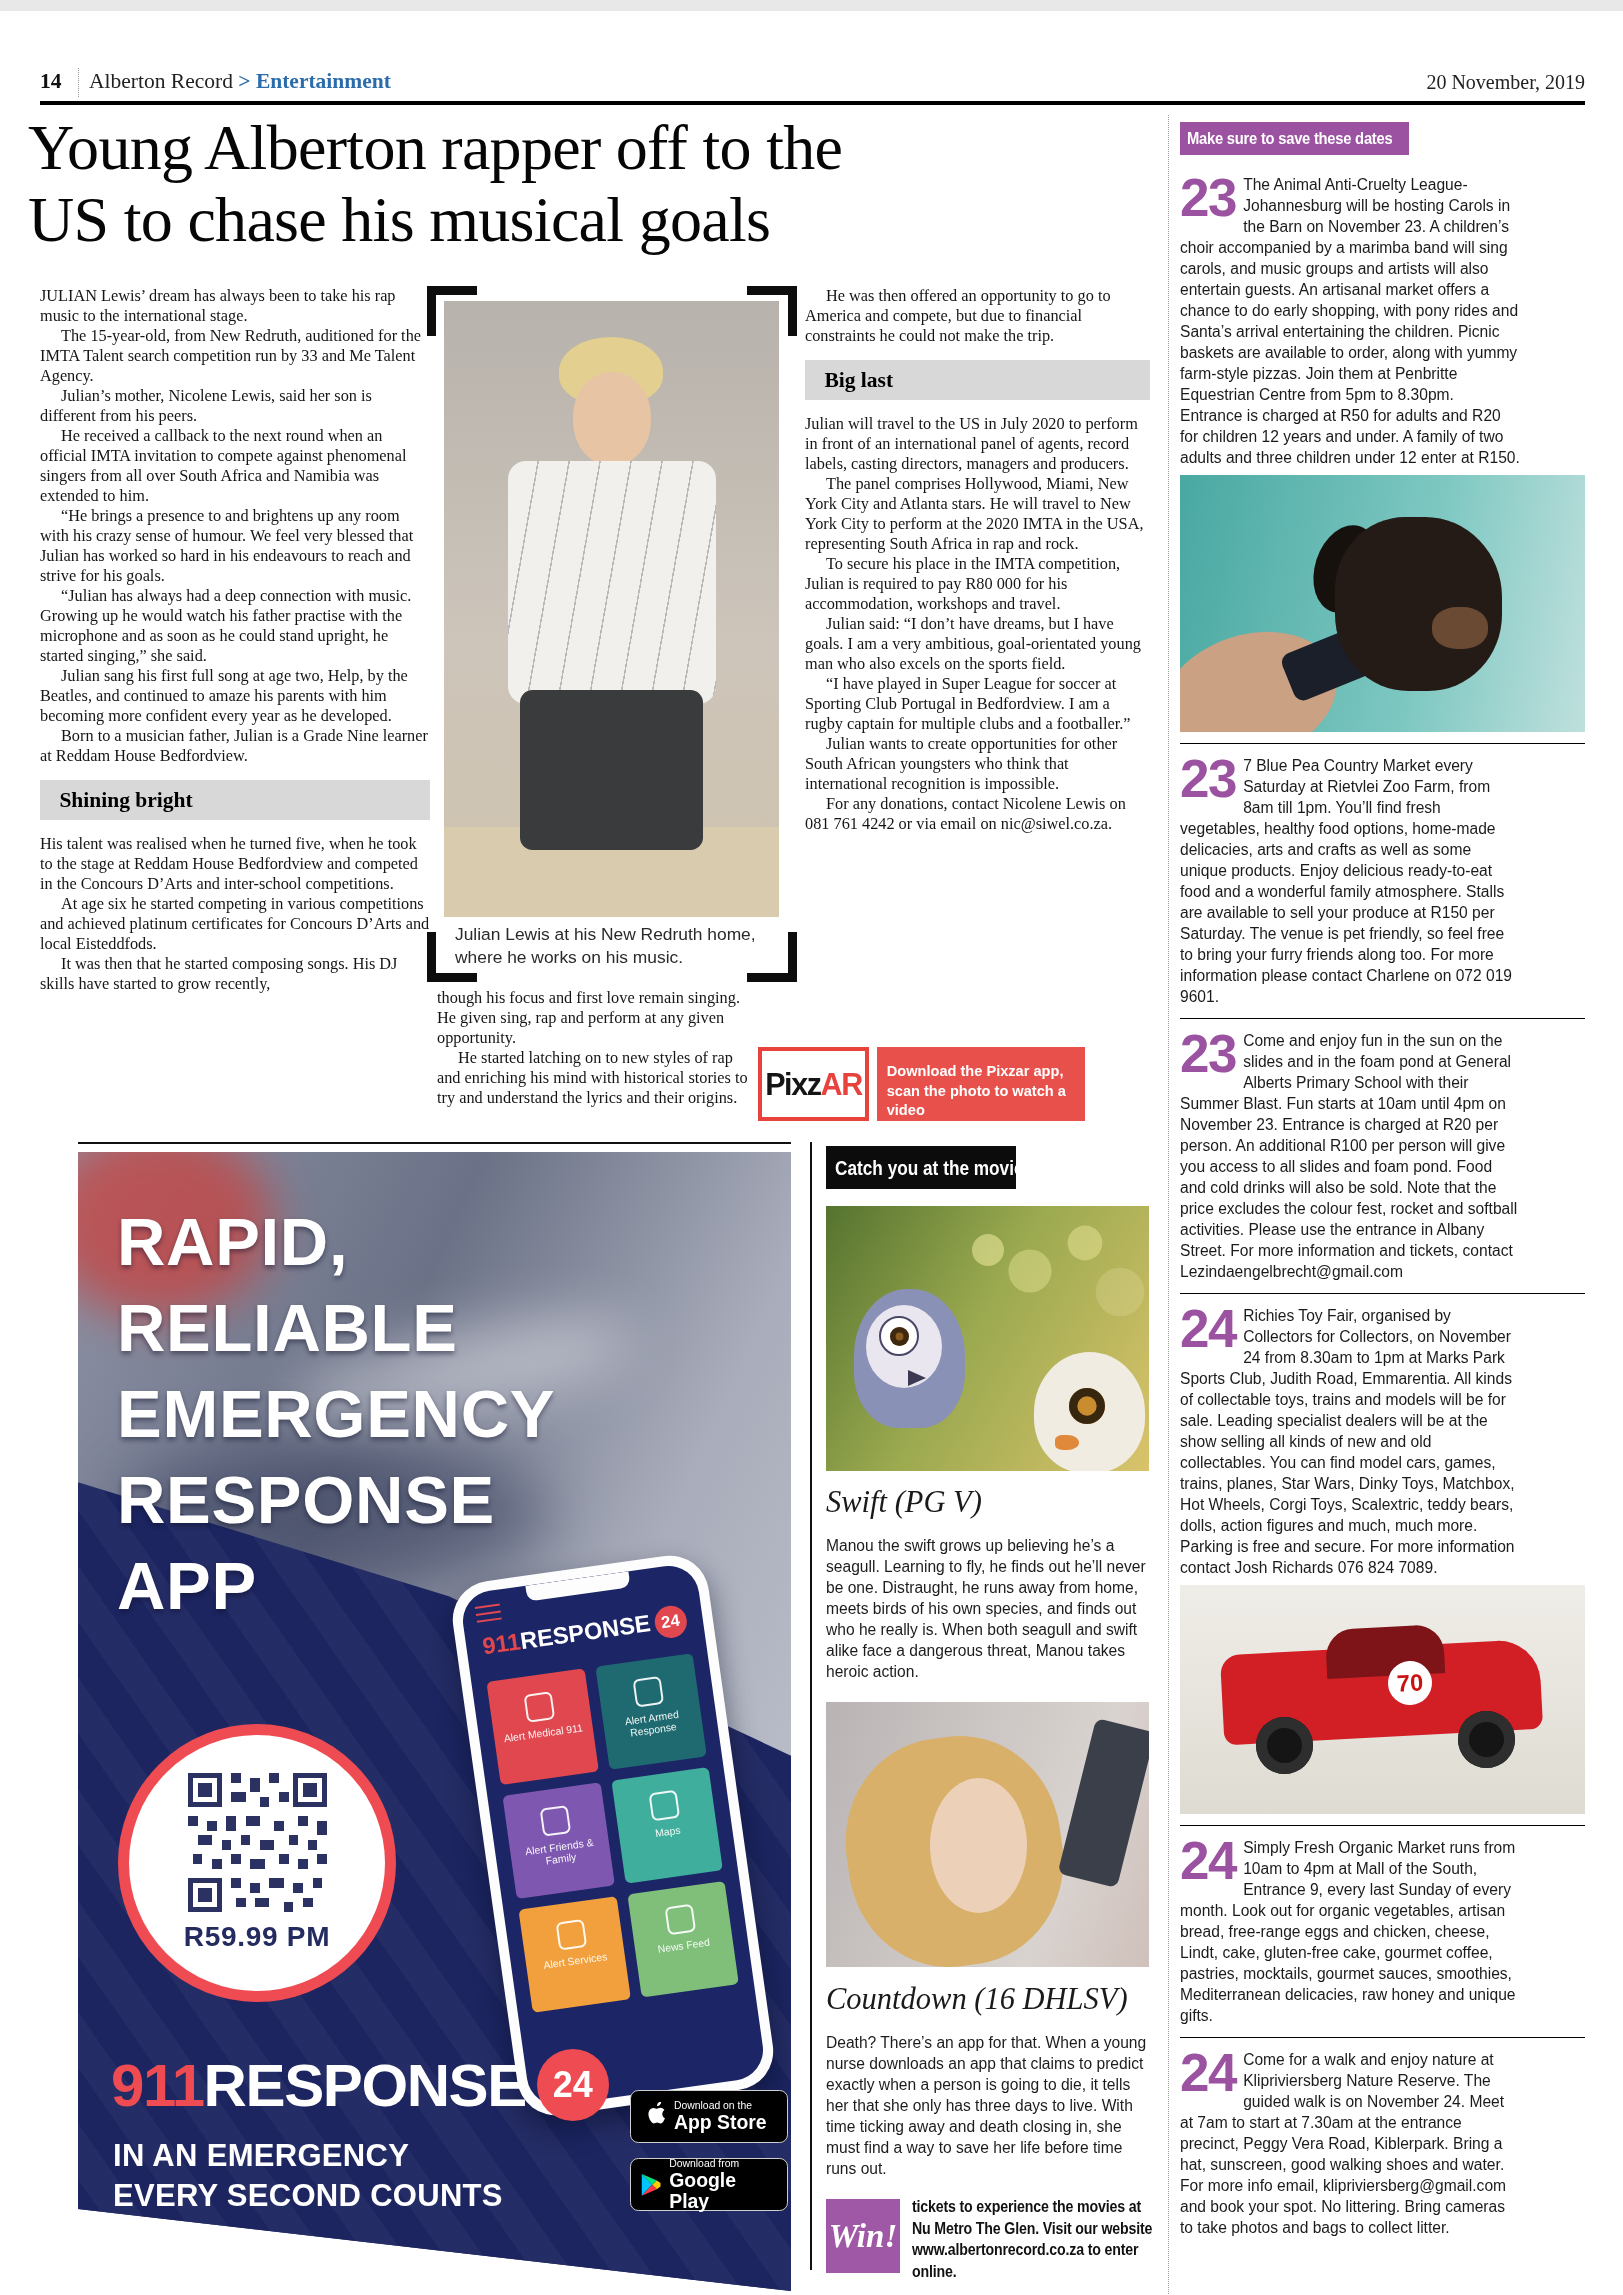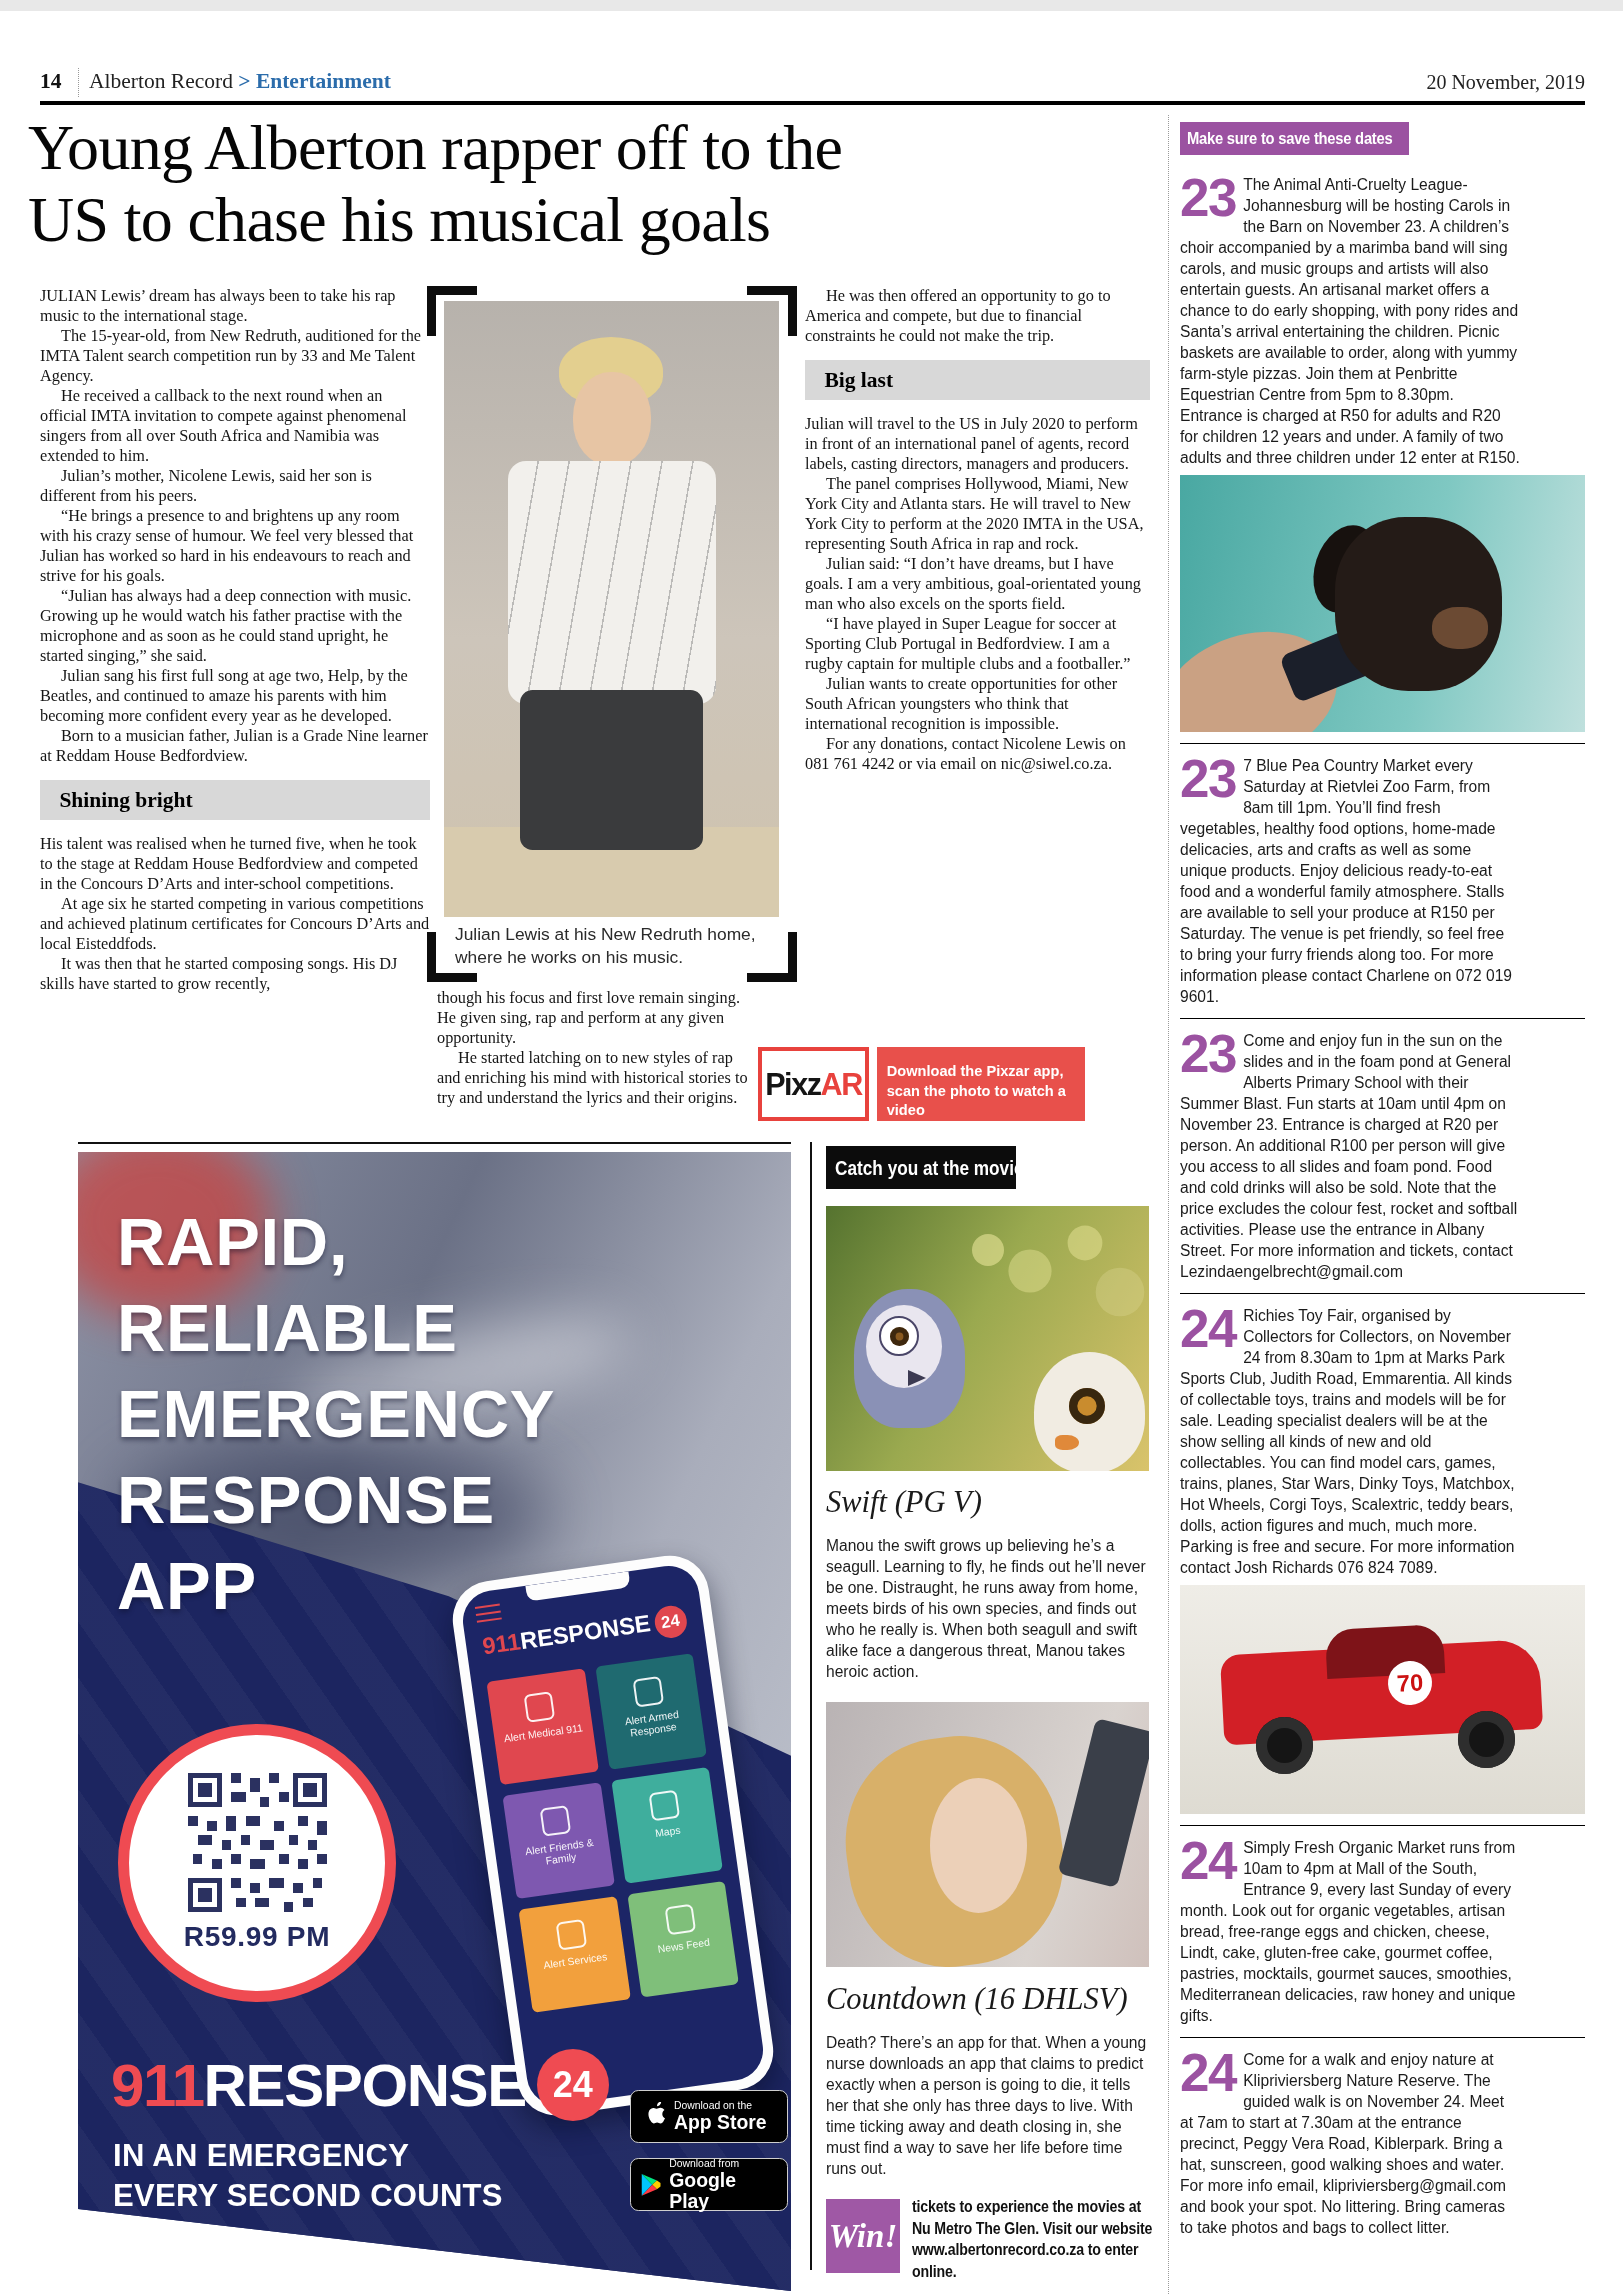--- a/index.html
+++ b/index.html
@@ -171,22 +171,22 @@
   <div class="abs hdr-rule"></div>
 
   <div class="abs headline">
     <div>Young Alberton rapper off to the</div>
     <div>US to chase his musical goals</div>
   </div>
 
   <div class="abs serifcol col1">
     <p>JULIAN Lewis’ dream has always been to take his rap music to the international stage.</p>
     <p class="ind">The 15-year-old, from New Redruth, auditioned for the IMTA Talent search competition run by 33 and Me Talent Agency.</p>
+    <p class="ind">Julian’s mother, Nicolene Lewis, said her son is different from his peers.</p>
     <p class="ind">He received a callback to the next round when an official IMTA invitation to compete against phenomenal singers from all over South Africa and Namibia was extended to him.</p>
-    <p class="ind">Julian’s mother, Nicolene Lewis, said her son is different from his peers.</p>
     <p class="ind">“He brings a presence to and brightens up any room with his crazy sense of humour. We feel very blessed that Julian has worked so hard in his endeavours to reach and strive for his goals.</p>
     <p class="ind">“Julian has always had a deep connection with music. Growing up he would watch his father practise with the microphone and as soon as he could stand upright, he started singing,” she said.</p>
     <p class="ind">Julian sang his first full song at age two, Help, by the Beatles, and continued to amaze his parents with him becoming more confident every year as he developed.</p>
     <p class="ind">Born to a musician father, Julian is a Grade Nine learner at Reddam House Bedfordview.</p>
     <div class="subhead-bar">Shining bright</div>
     <p>His talent was realised when he turned five, when he took to the stage at Reddam House Bedfordview and competed in the Concours D’Arts and inter-school competitions.</p>
     <p class="ind">At age six he started competing in various competitions and achieved platinum certificates for Concours D’Arts and local Eisteddfods.</p>
     <p class="ind">It was then that he started composing songs. His DJ skills have started to grow recently,</p>
   </div>
 
@@ -208,20 +208,21 @@
   <div class="abs serifcol col2">
     <p>though his focus and first love remain singing. He given sing, rap and perform at any given opportunity.</p>
     <p class="ind">He started latching on to new styles of rap and enriching his mind with historical stories to try and understand the lyrics and their origins.</p>
   </div>
 
   <div class="abs serifcol col3">
     <p class="ind">He was then offered an opportunity to go to America and compete, but due to financial constraints he could not make the trip.</p>
     <div class="subhead-bar">Big last</div>
     <p>Julian will travel to the US in July 2020 to perform in front of an international panel of agents, record labels, casting directors, managers and producers.</p>
     <p class="ind">The panel comprises Hollywood, Miami, New York City and Atlanta stars. He will travel to New York City to perform at the 2020 IMTA in the USA, representing South Africa in rap and rock.</p>
+    <p class="ind">To secure his place in the IMTA competition, Julian is required to pay R80 000 for his accommodation, workshops and travel.</p>
     <p class="ind">Julian said: “I don’t have dreams, but I have goals. I am a very ambitious, goal-orientated young man who also excels on the sports field.</p>
     <p class="ind">“I have played in Super League for soccer at Sporting Club Portugal in Bedfordview. I am a rugby captain for multiple clubs and a footballer.”</p>
     <p class="ind">Julian wants to create opportunities for other South African youngsters who think that international recognition is impossible.</p>
     <p class="ind">For any donations, contact Nicolene Lewis on 081 761 4242 or via email on nic@siwel.co.za.</p>
   </div>
 
   <div class="abs pixzar-box">
     <div class="pixzar-logo"><span>Pixz</span><span class="red">AR</span></div>
   </div>
   <div class="abs pixzar-banner">Download the Pixzar app, scan the photo to watch a video</div>

